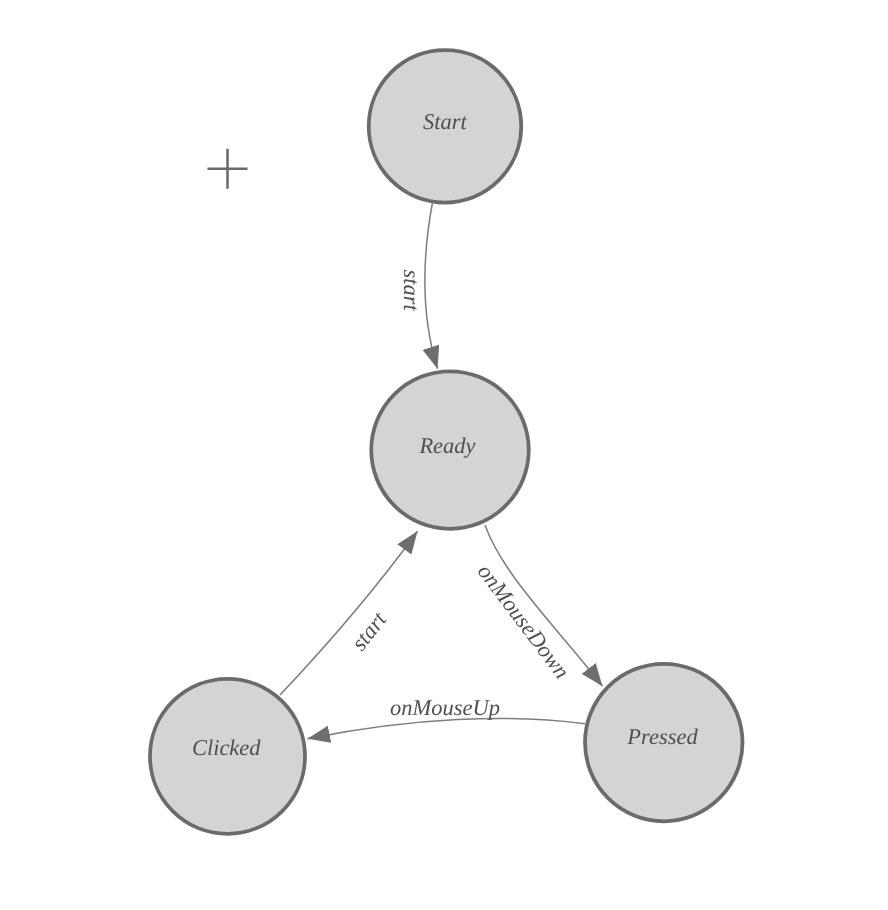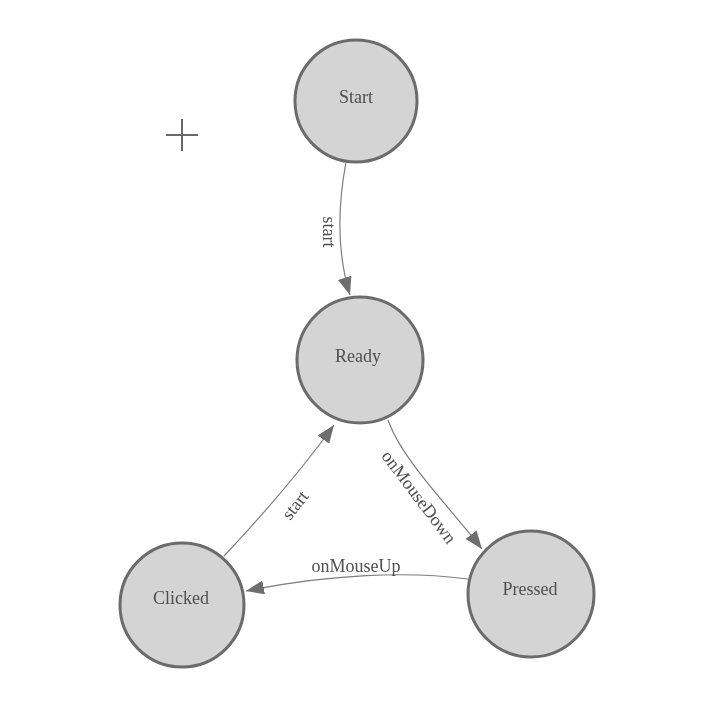--- a/index.html
+++ b/index.html
@@ -8,20 +8,21 @@
     width: 710px;
     height: 728px;
     background: #ffffff;
     overflow: hidden;
     font-family: "Liberation Serif", serif;
   }
   .canvas-wrap {
     position: relative;
     width: 710px;
     height: 708px;
+    font-style: italic;
   }
   svg { display: block; }
   .node-circle {
     stroke: #6b6b6b;
     stroke-width: 3;
   }
   .edge-path {
     fill: none;
     stroke: #7d7d7d;
     stroke-width: 1.2;

